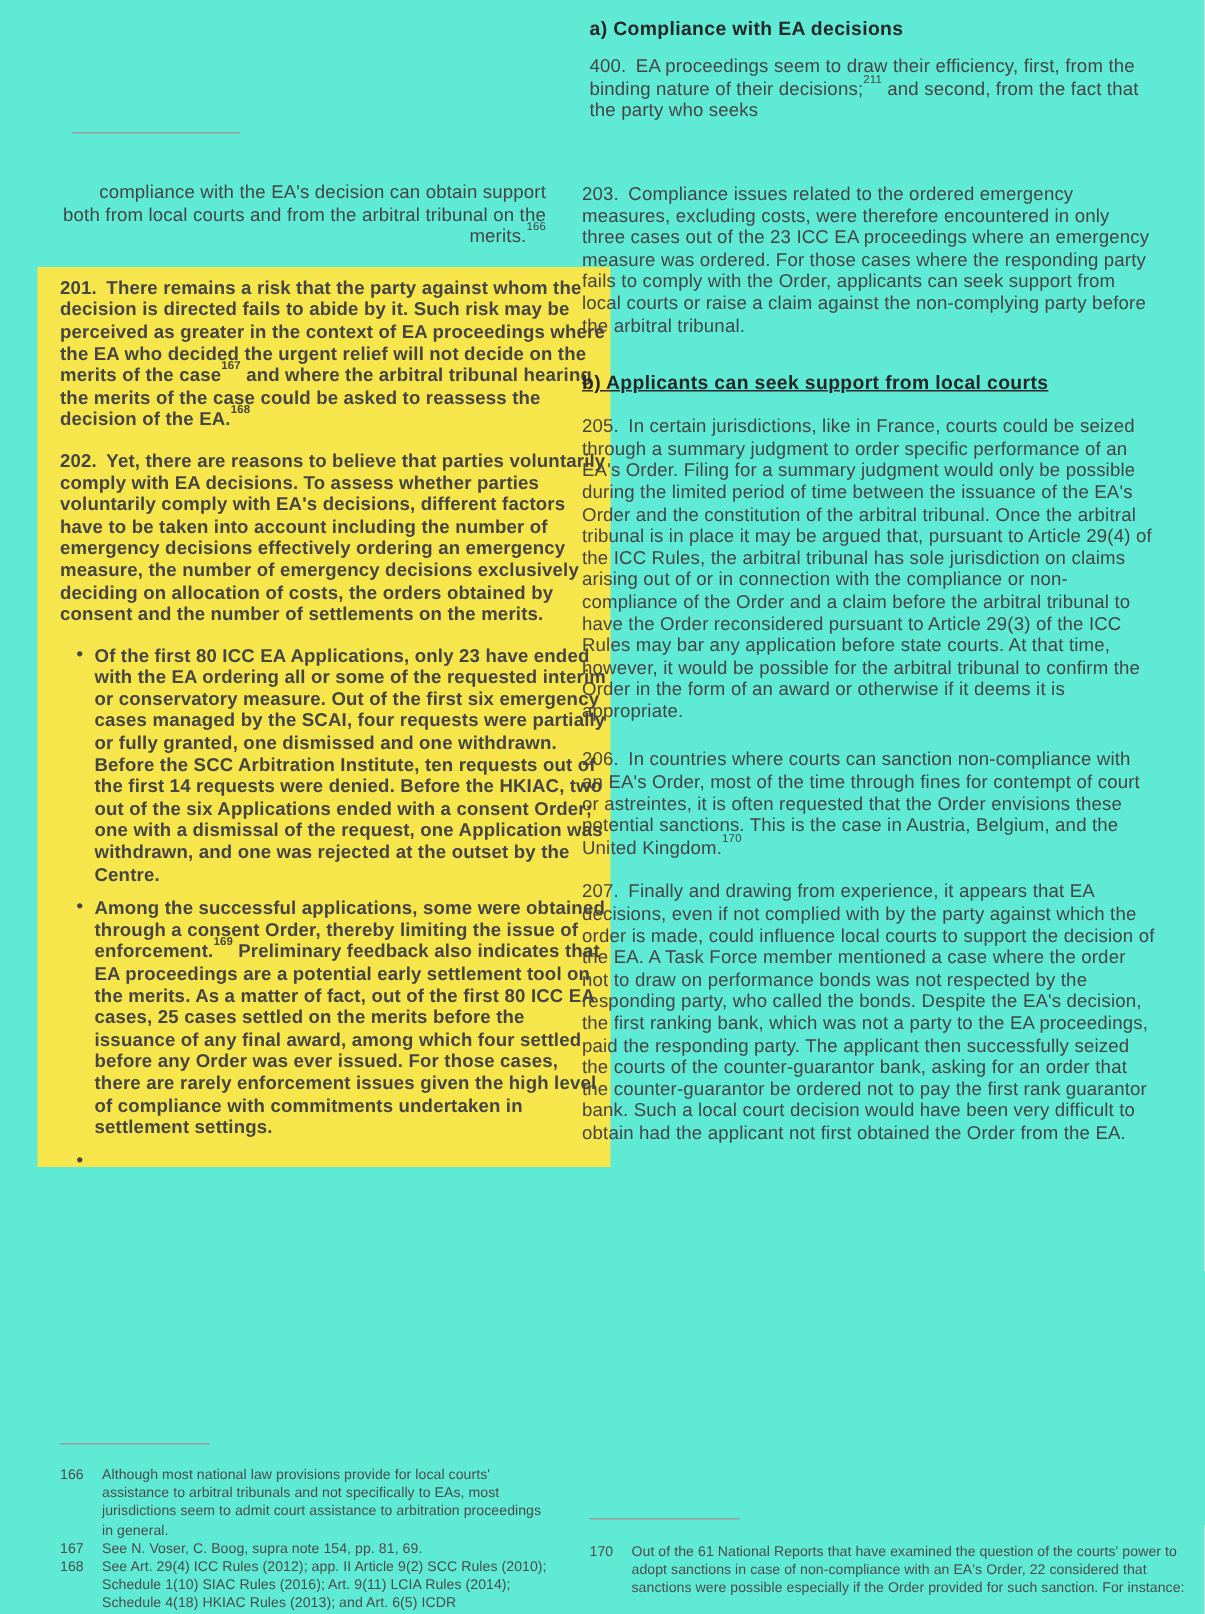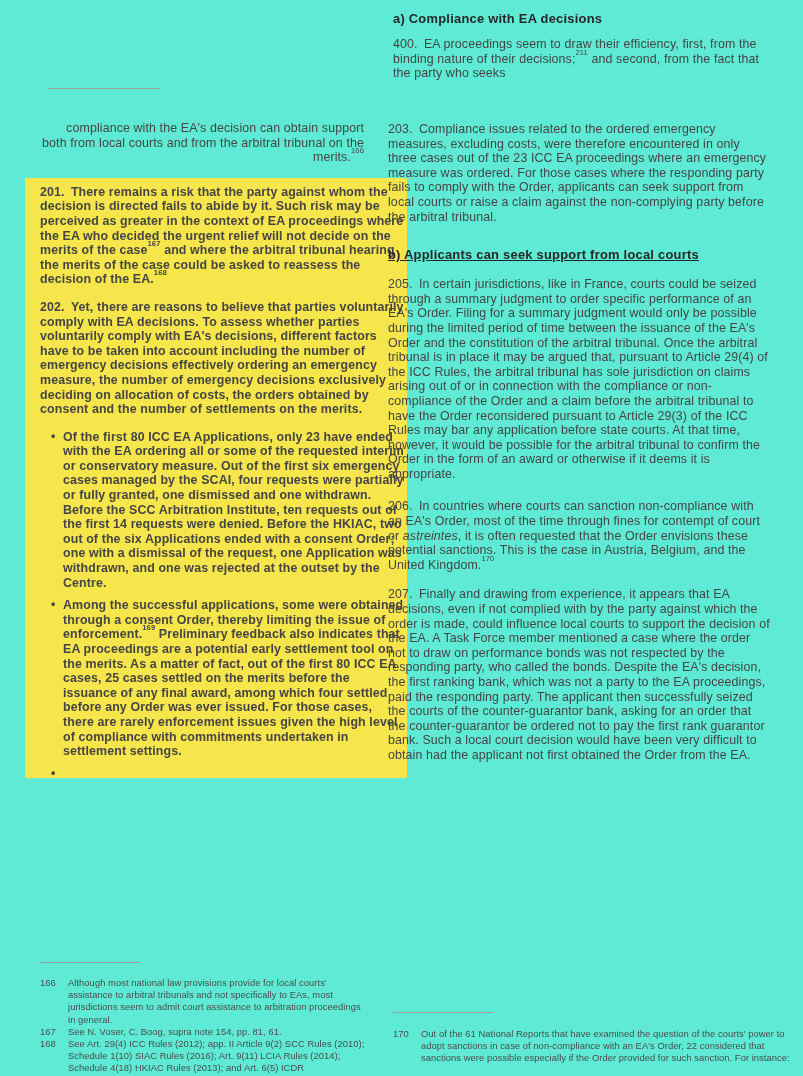--- a/index.html
+++ b/index.html
@@ -7,21 +7,21 @@
   .page {
     position:relative; width:803px; height:1076px; margin:0 auto;
     background:#5eead4; overflow:hidden;
     font-family:"Liberation Sans", sans-serif; color:#454545;
   }
   .abs { position:absolute; }
   .body-text { font-size:12.4px; line-height:14.6px; letter-spacing:0.12px; }
   .para { margin:0 0 13px 0; }
   .heading { font-weight:bold; color:#272727; font-size:12.9px; letter-spacing:0.25px; line-height:15px; }
   sup.fn { font-size:7.6px; line-height:0; vertical-align:top; position:relative; top:1px; }
-  .it { font-style:italic; }
+  .it { }
   .divider { border:none; border-top:1px solid #9c9c9c; height:0; }
   .highlight {
     margin-left:-15px; width:382px;
     padding:7px 2px 11px 15px;
     font-weight:bold;
   }
   .bullets { list-style:none; margin-top:10px; }
   .bullets li { position:relative; padding-left:23px; margin-bottom:8px; }
   .bullets li .marker { position:absolute; left:11px; top:-1px; }
   .footnotes { font-size:9.4px; line-height:12.2px; color:#4c4c4c; letter-spacing:0.05px; }
@@ -77,21 +77,21 @@
 
   <section class="abs footnotes" style="left:40px; top:962px; width:328px;">
     <hr class="divider" style="width:100px;">
     <div style="margin-top:14px;">
       <div class="fn-item">
         <span class="fn-num">166</span>
         <span class="fn-text">Although most national law provisions provide for local courts' assistance to arbitral tribunals and not specifically to EAs, most jurisdictions seem to admit court assistance to arbitration proceedings in general.</span>
       </div>
       <div class="fn-item">
         <span class="fn-num">167</span>
-        <span class="fn-text">See N. Voser, C. Boog, supra note 154, pp. 81, 61.</span>
+        <span class="fn-text">See N. Voser, C. Boog, supra note 154, pp. 81, 69.</span>
       </div>
       <div class="fn-item">
         <span class="fn-num">168</span>
         <span class="fn-text">See Art. 29(4) ICC Rules (2012); app. II Article 9(2) SCC Rules (2010); Schedule 1(10) SIAC Rules (2016); Art. 9(11) LCIA Rules (2014); Schedule 4(18) HKIAC Rules (2013); and Art. 6(5) ICDR</span>
       </div>
     </div>
   </section>
 
   <section class="abs footnotes" style="left:393px; top:1012px; width:398px;">
     <hr class="divider" style="width:100px;">

